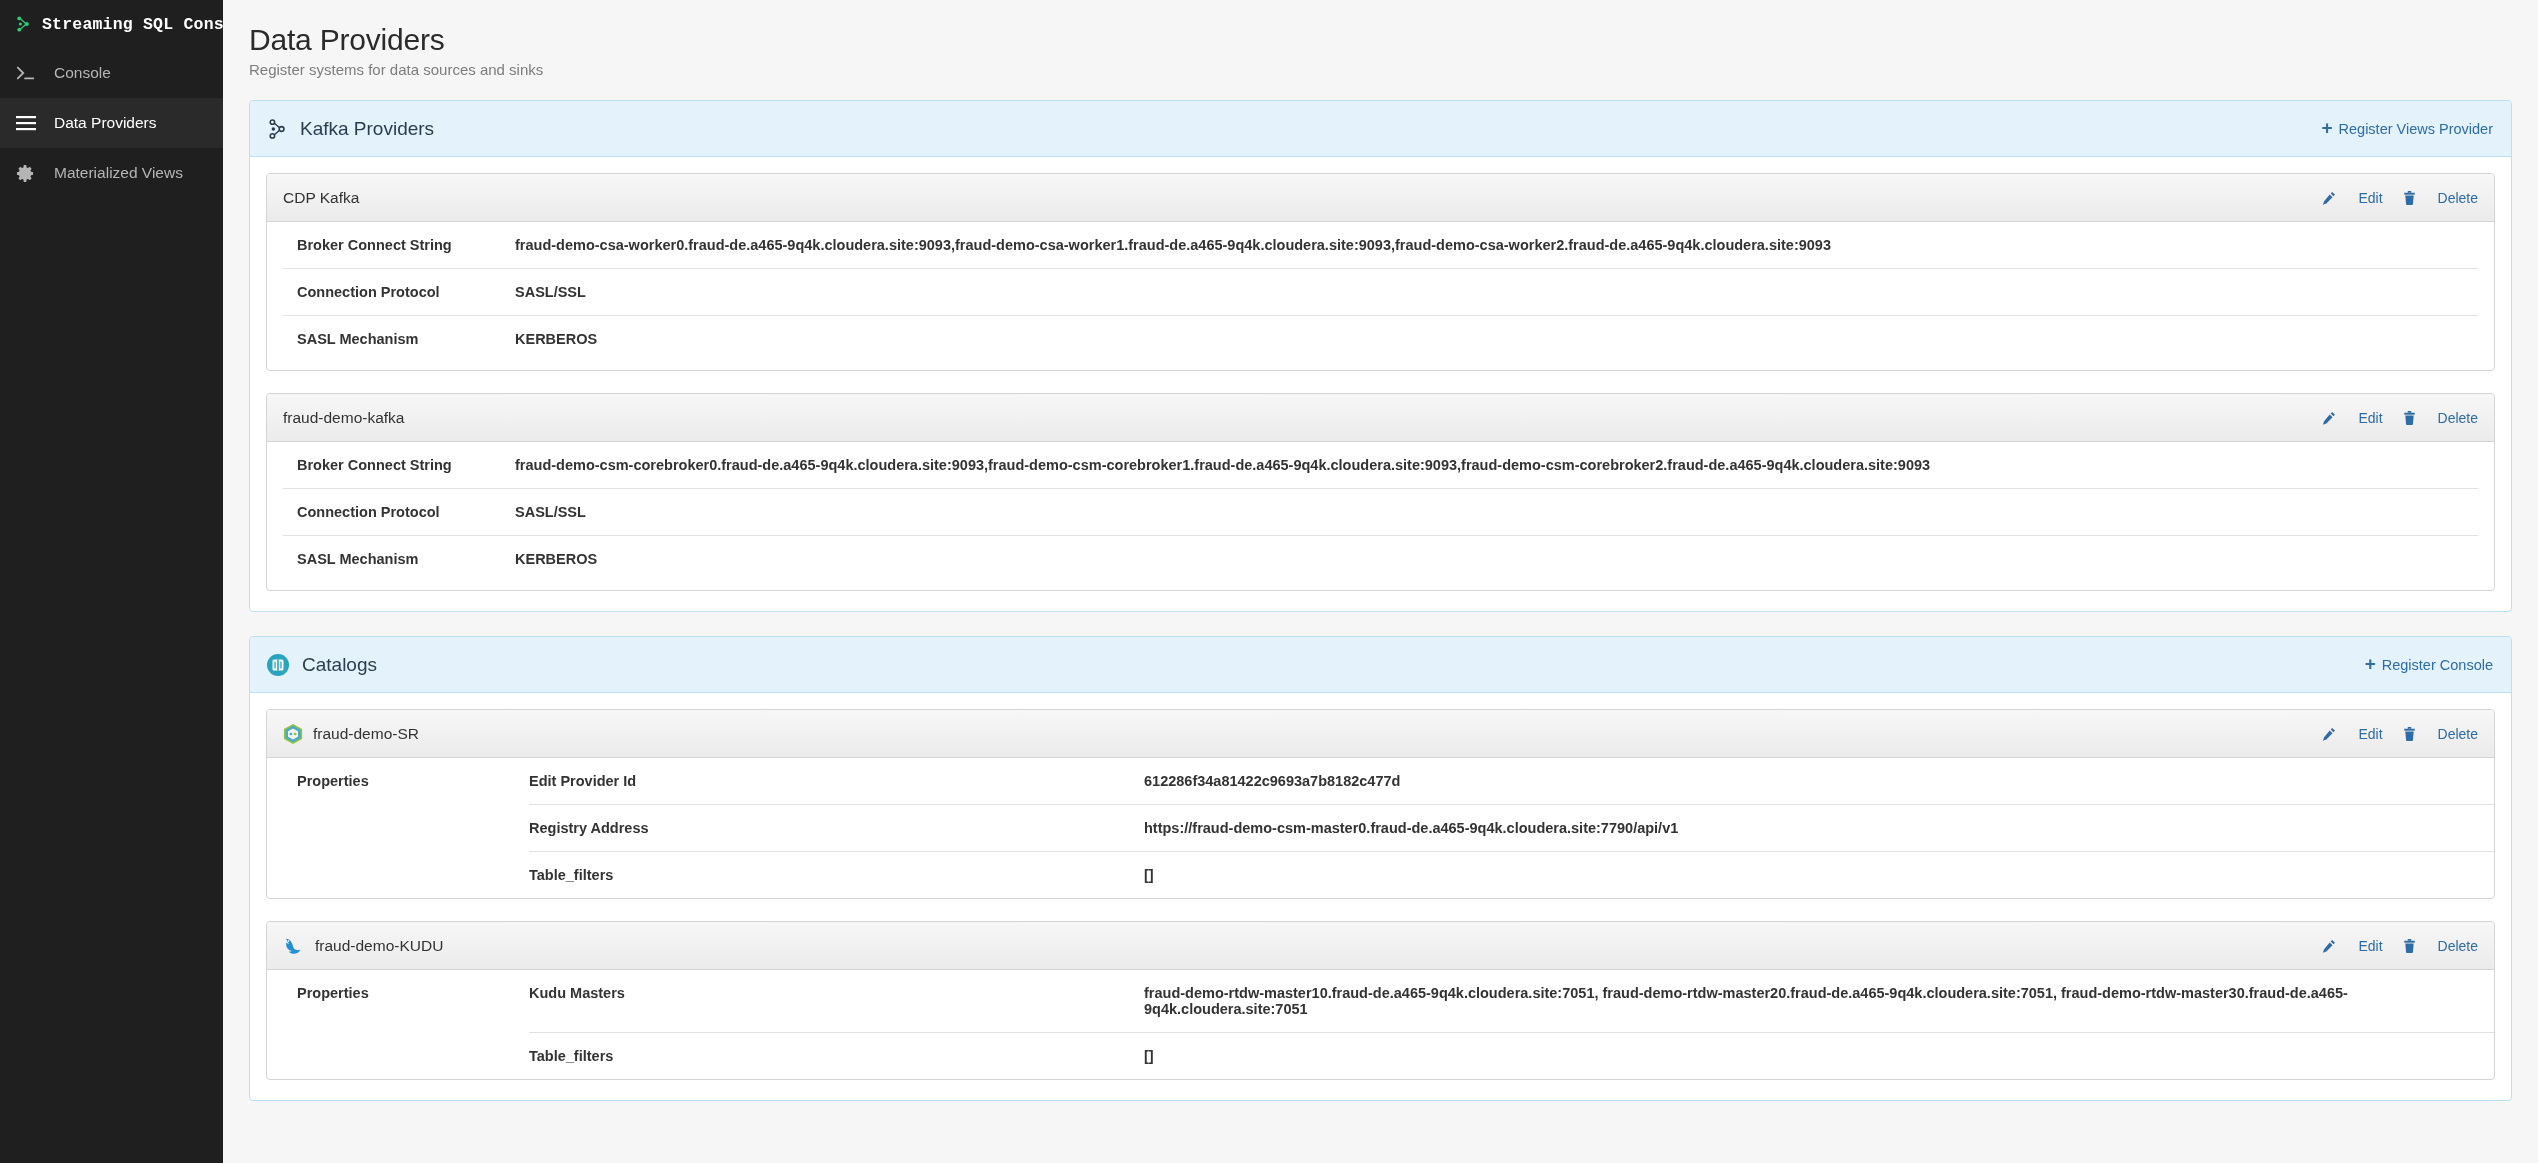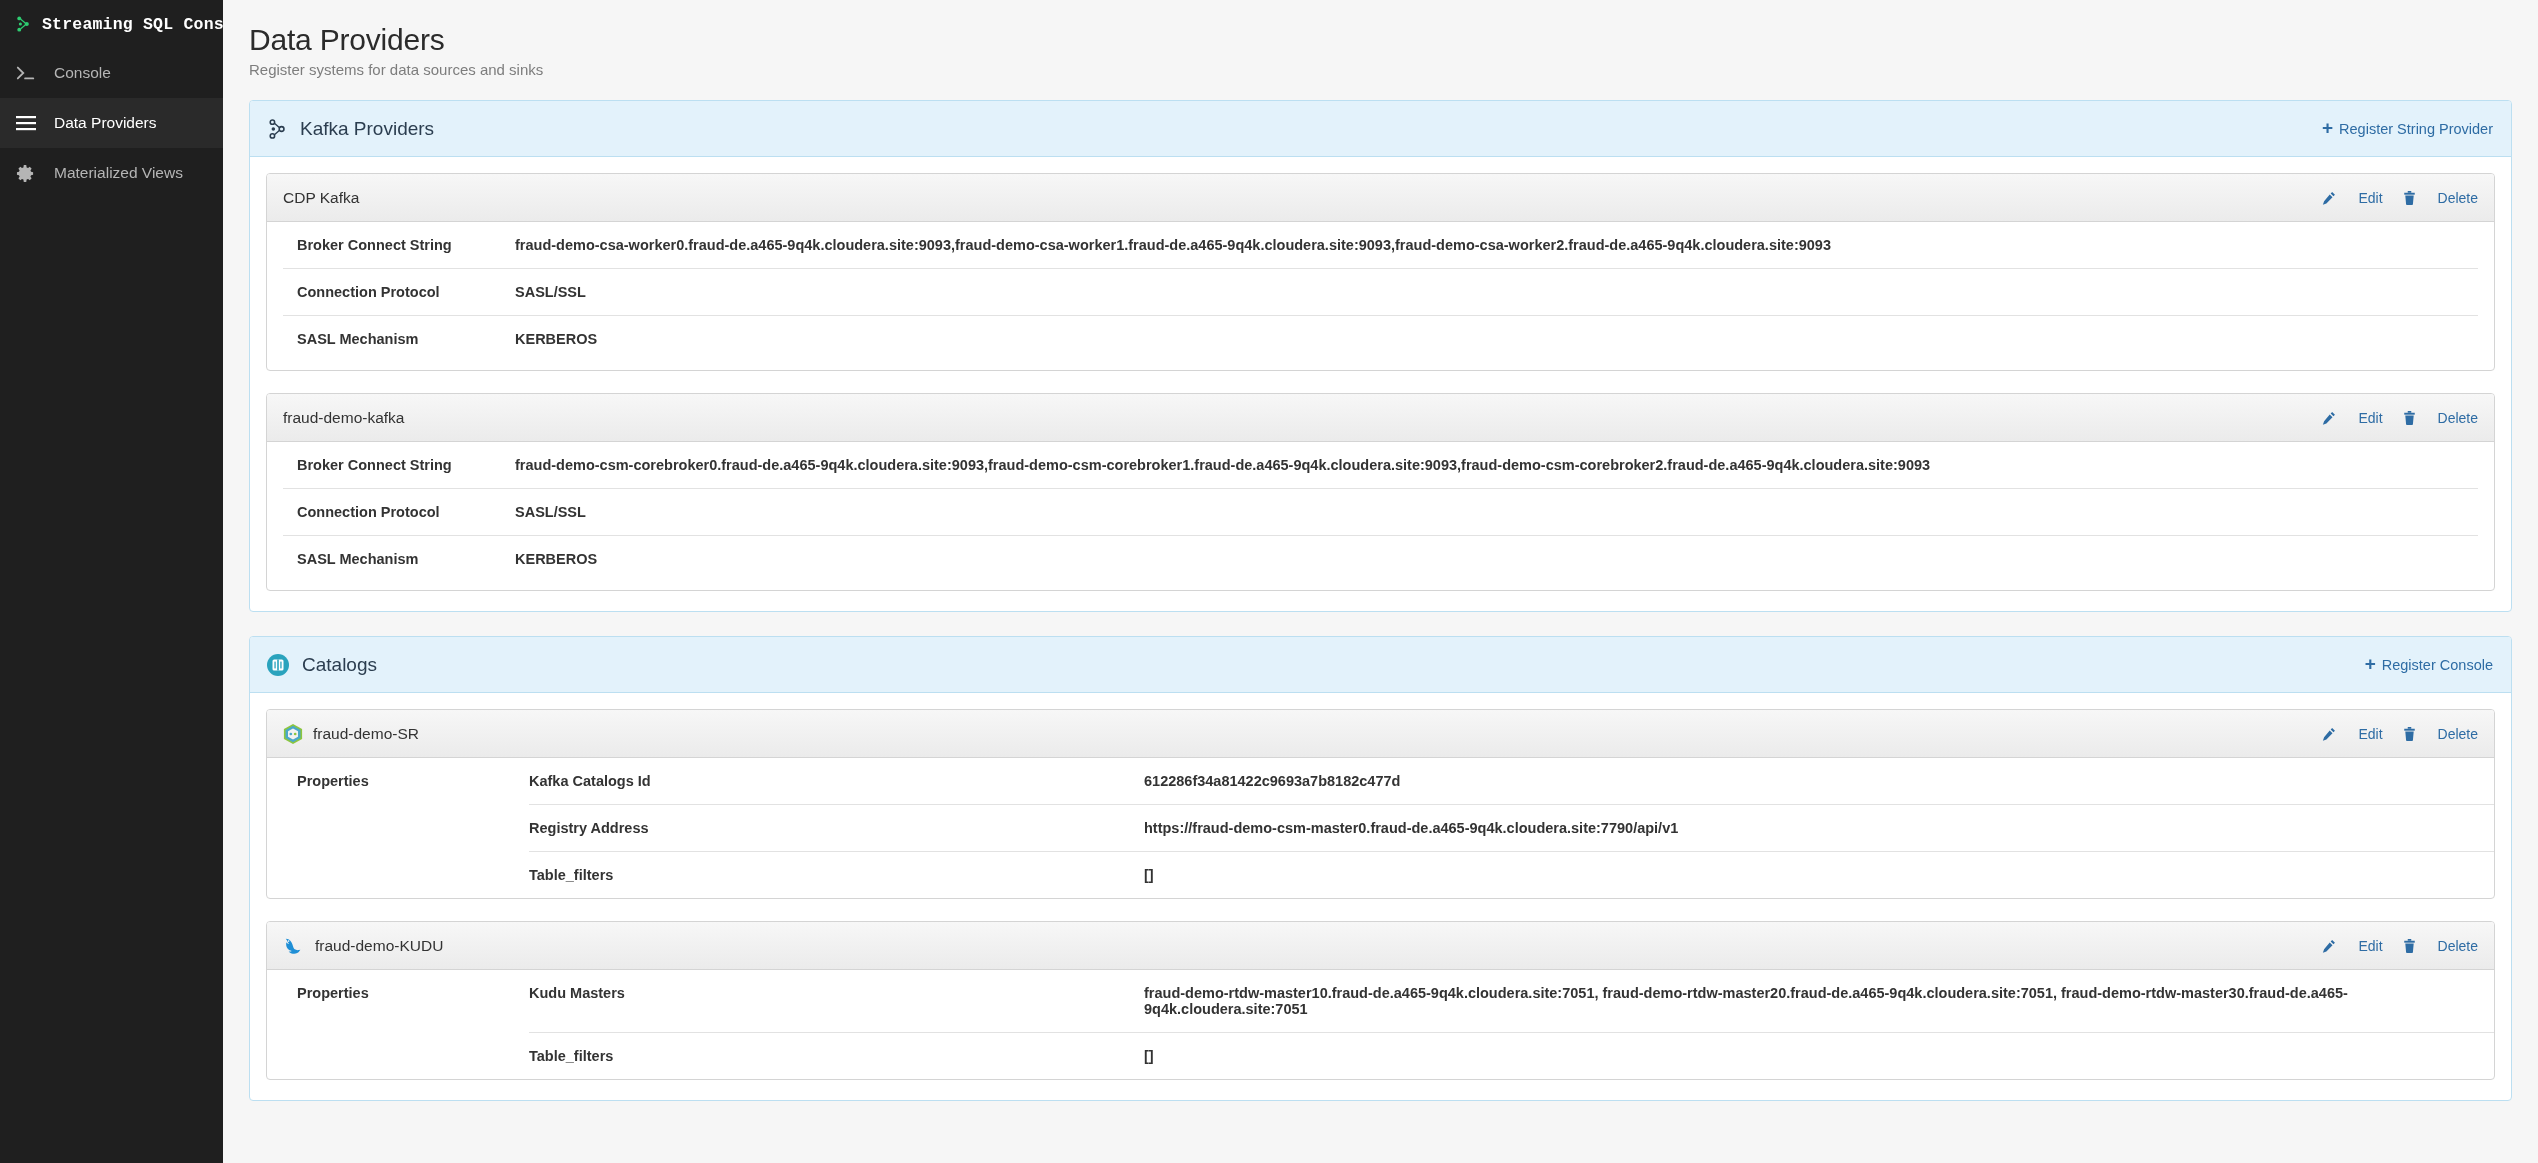--- a/index.html
+++ b/index.html
@@ -245,21 +245,21 @@
             <circle cx="7" cy="4.5" r="2.4" fill="none" stroke="#2b3d4f" stroke-width="1.7"></circle>
             <circle cx="7" cy="19.5" r="2.4" fill="none" stroke="#2b3d4f" stroke-width="1.7"></circle>
             <circle cx="17" cy="12" r="2.6" fill="none" stroke="#2b3d4f" stroke-width="1.7"></circle>
             <circle cx="8" cy="12" r="1.9" fill="#2b3d4f"></circle>
             <path d="M9.2 5.8 L14.8 10.6 M9.2 18.2 L14.8 13.4" stroke="#2b3d4f" stroke-width="1.5" fill="none"></path>
           </svg>
         </span>
         <span class="section-title">Kafka Providers</span>
         <span class="section-action">
           <span class="plus">+</span>
-          <span>Register String Provider</span>
+          <span>Register Views Provider</span>
         </span>
       </div>
 
       <div class="section-body">
 
         <div class="card">
           <div class="card-head">
             <span class="card-title">CDP Kafka</span>
             <span class="card-actions">
               <span class="card-action">
@@ -404,21 +404,21 @@
               </span>
             </span>
           </div>
           <div class="card-body nested">
             <div class="nest-wrap">
               <div class="nest-label">Properties</div>
               <div class="nest-table">
                 <table class="props">
                   <tbody>
                       <tr>
-                    <td class="col-key">Kafka Catalogs Id</td>
+                    <td class="col-key">Edit Provider Id</td>
                     <td>612286f34a81422c9693a7b8182c477d</td>
                   </tr>
                   <tr>
                     <td class="col-key">Registry Address</td>
                     <td>https://fraud-demo-csm-master0.fraud-de.a465-9q4k.cloudera.site:7790/api/v1</td>
                   </tr>
                   <tr>
                     <td class="col-key">Table_filters</td>
                     <td>[]</td>
                   </tr>

